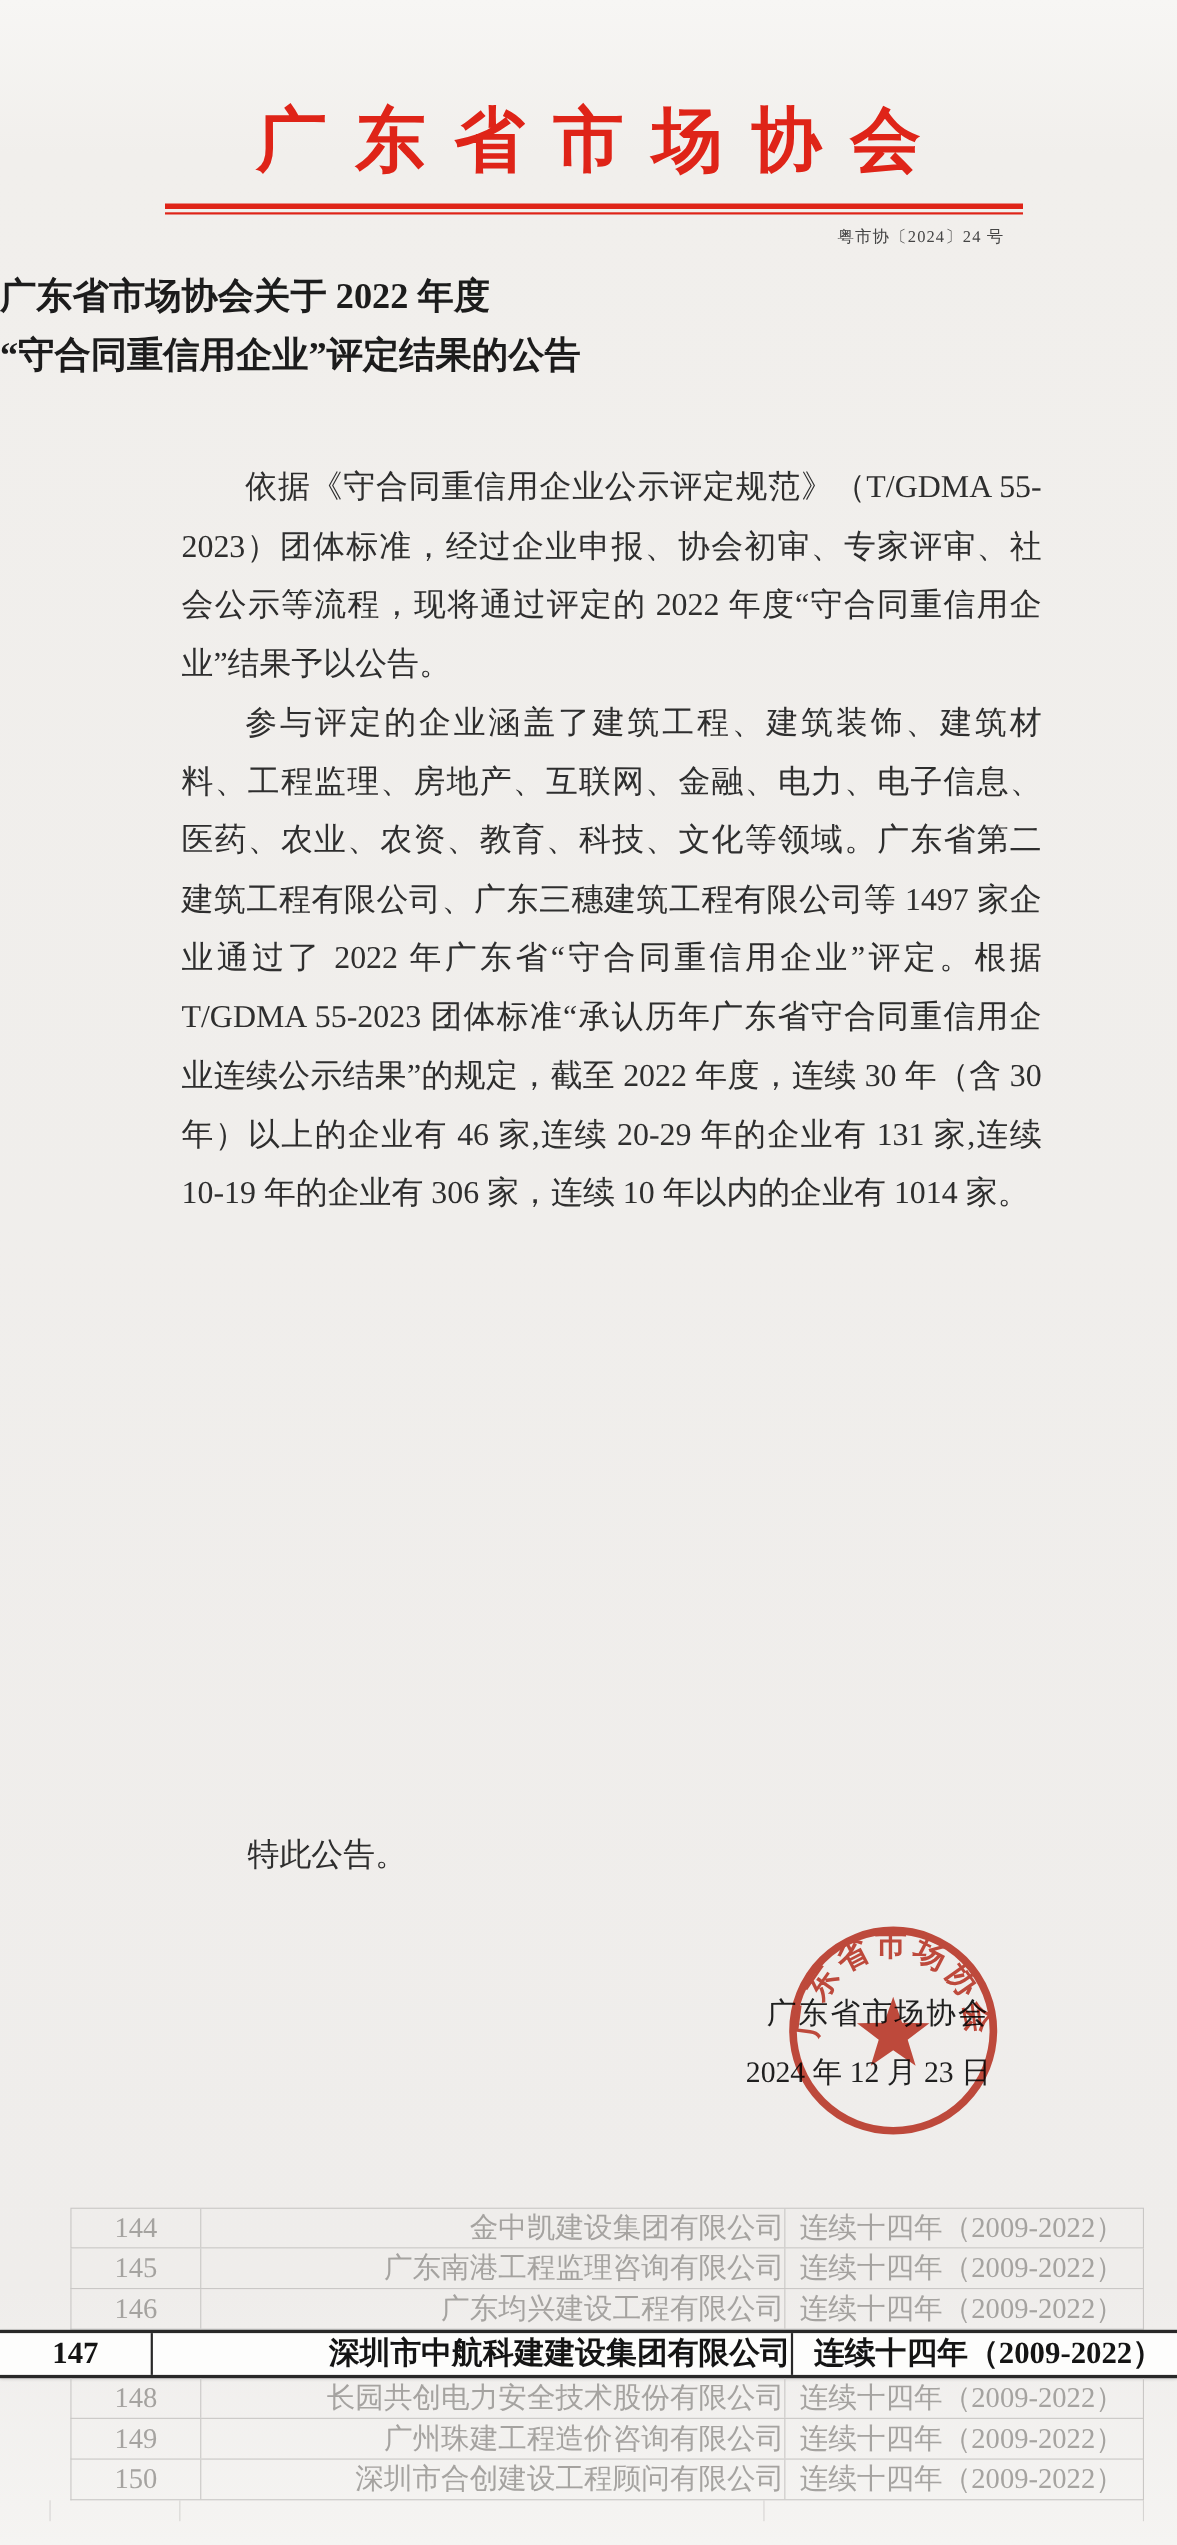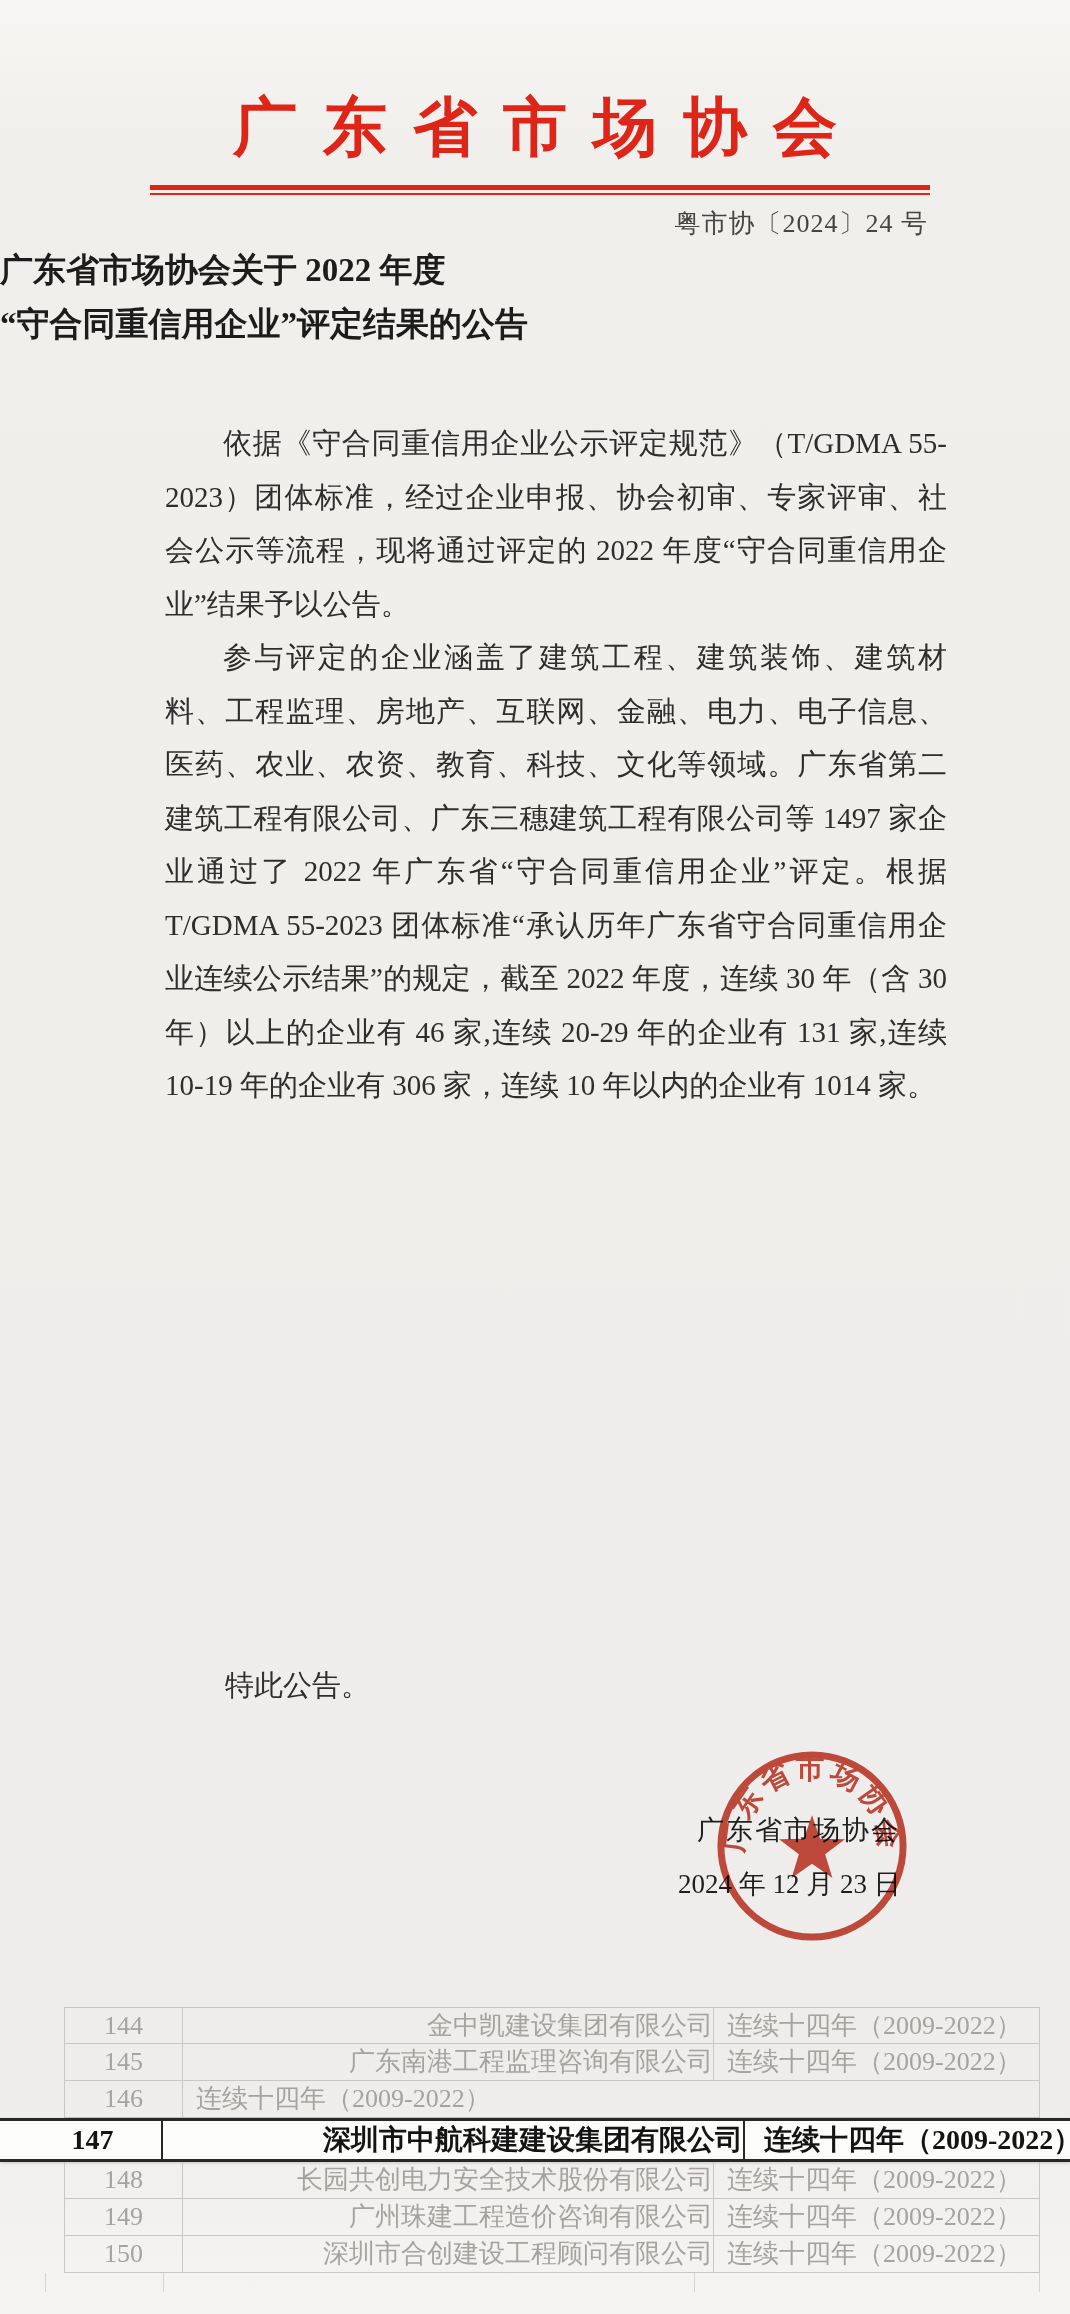--- a/index.html
+++ b/index.html
@@ -18,22 +18,22 @@
     position:absolute;top:84px;left:0;right:0;
     text-align:center;
     font-size:64px;font-weight:bold;
     letter-spacing:26px;padding-left:26px;
     color:var(--red);
     white-space:nowrap;
   }
   .red-rule-thick{position:absolute;top:185px;left:150px;width:780px;height:5px;background:var(--red);}
   .red-rule-thin{position:absolute;top:193px;left:150px;width:780px;height:2px;background:var(--red);}
   .doc-number{
-    position:absolute;top:206px;left:15px;width:913px;
-    text-align:right;font-size:26px;color:#454545;letter-spacing:1px;
+    position:absolute;top:206px;left:0;width:913px;
+    text-align:right;font-size:15px;color:#454545;letter-spacing:1px;
   }
   .doc-title{
     position:absolute;top:243px;left:0;right:0;
     text-align:left;font-size:33px;font-weight:bold;color:#1c1c1c;
     line-height:54px;
   }
   
   .body-text{
     position:absolute;top:417px;left:165px;width:782px;
     font-size:29px;line-height:53.5px;color:#2e2e2e;
@@ -75,21 +75,20 @@
   .rows-container .trow:first-child{border-top:1px solid #c9c7c5;}
   .trow > div{box-sizing:border-box;line-height:36px;overflow:hidden;}
   .c1{width:118px;border-right:1px solid #c9c7c5;text-align:center;}
   .c2{width:531px;border-right:1px solid #c9c7c5;padding-left:17px;text-align:right;}
   .c3{flex:1;padding-left:13px;}
   .trow.hl{
     margin:0;height:44px;
     border:none;border-top:3px solid #282828;border-bottom:3px solid #282828;
     background:#fdfdfc;color:#141414;font-weight:bold;font-size:28px;
     box-shadow:0 1px 3px rgba(0,0,0,.18);
-    padding-left:24px;
   }
   .trow.hl > div{line-height:38px;}
   .trow.hl .c1{width:139px;border-right:2px solid #282828;}
   .trow.hl .c2{width:582px;border-right:2px solid #282828;padding-left:15px;}
   .trow.hl .c3{padding-left:19px;}
   .stub-row{
     box-sizing:border-box;
     margin-left:45px;margin-right:30px;height:19px;display:flex;
     border-left:1px solid #d6d4d2;border-right:1px solid #d6d4d2;
   }
@@ -139,20 +138,21 @@
           <div class="c2">金中凯建设集团有限公司</div>
           <div class="c3">连续十四年（2009-2022）</div>
         </div>
         <div class="trow">
           <div class="c1">145</div>
           <div class="c2">广东南港工程监理咨询有限公司</div>
           <div class="c3">连续十四年（2009-2022）</div>
         </div>
         <div class="trow">
           <div class="c1">146</div>
+          <div class="c2">广东均兴建设工程有限公司</div>
           <div class="c3">连续十四年（2009-2022）</div>
         </div>
         <div class="trow hl">
           <div class="c1">147</div>
           <div class="c2">深圳市中航科建建设集团有限公司</div>
           <div class="c3">连续十四年（2009-2022）</div>
         </div>
         <div class="trow">
           <div class="c1">148</div>
           <div class="c2">长园共创电力安全技术股份有限公司</div>

